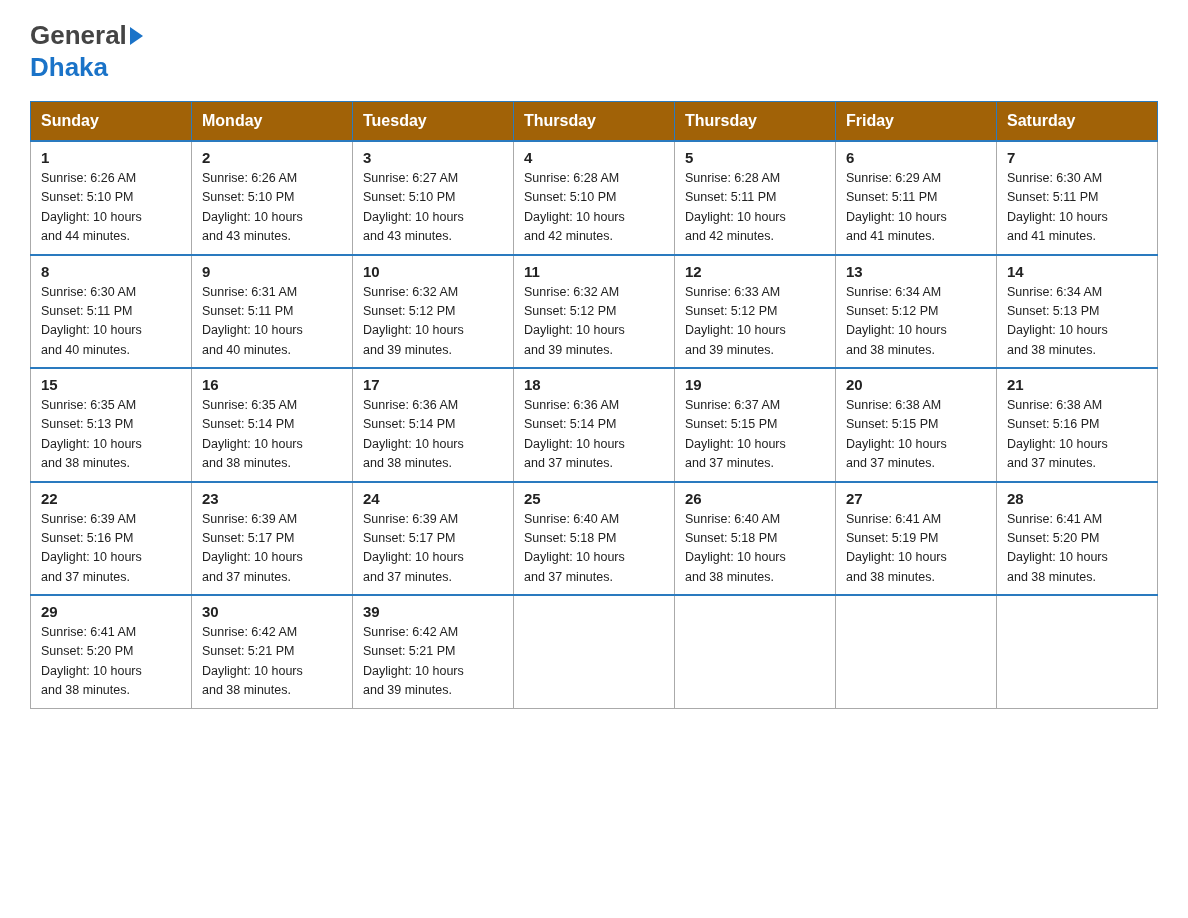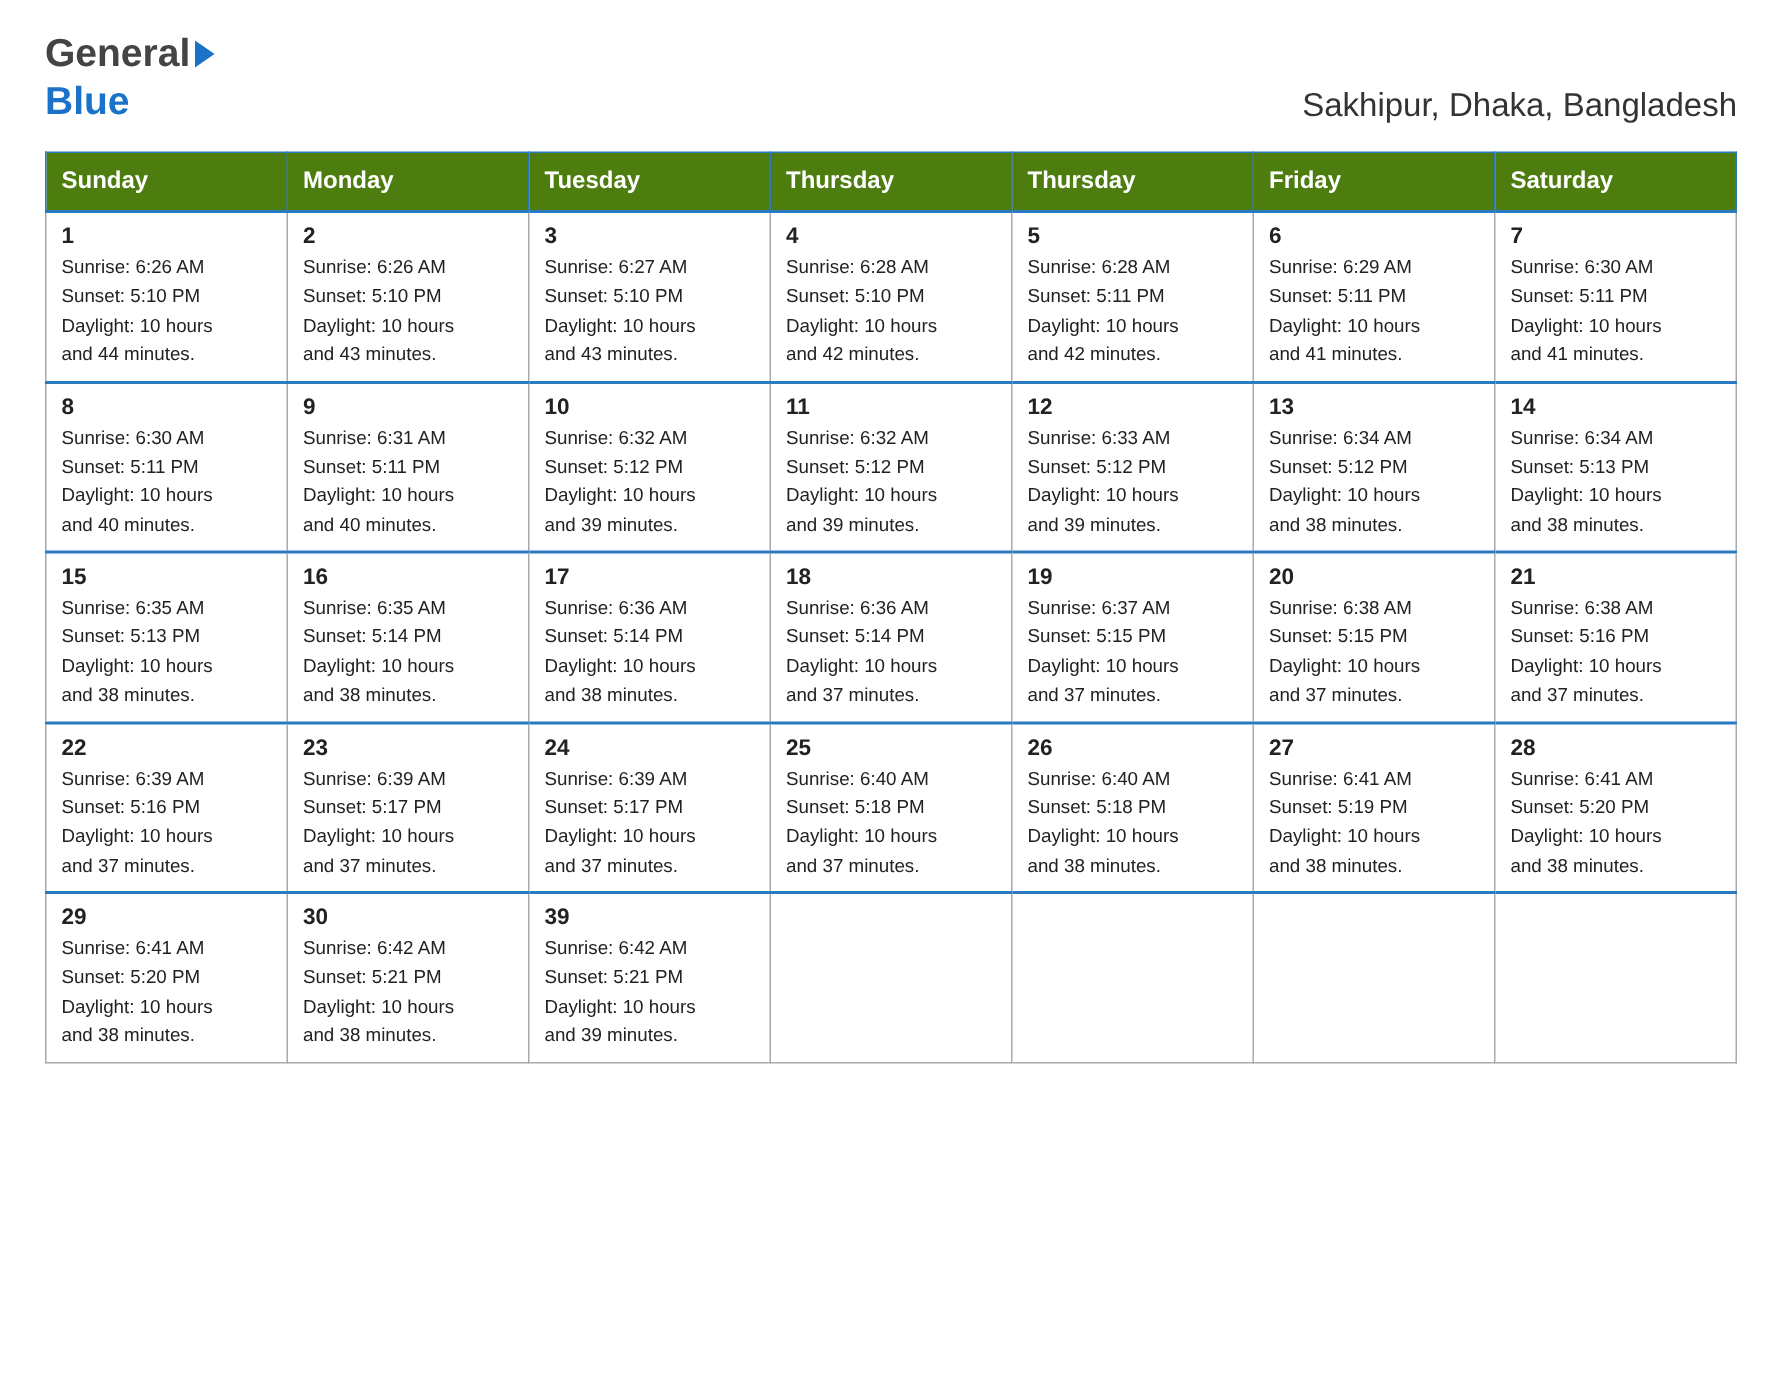--- a/index.html
+++ b/index.html
@@ -35,21 +35,21 @@
       color: #333;
       font-weight: normal;
       margin-top: 4px;
     }
     table {
       width: 100%;
       border-collapse: collapse;
       table-layout: fixed;
     }
     thead tr th {
-      background-color: #4d7c0f;
+      background-color: #a16207;
       color: #fff;
       padding: 10px 10px;
       text-align: left;
       font-size: 16px;
       font-weight: bold;
       border: 1px solid #2a7abf;
     }
     tbody tr td {
       border: 1px solid #aaa;
       border-top: 2px solid #2a7abf;
@@ -102,24 +102,23 @@
   </style>
 </head>
 <body>
 
 <div class="header">
   <div class="logo">
     <div class="logo-row">
       <span class="general-text">General</span>
       <span class="blue-triangle"></span>
     </div>
-    <div class="blue-word">Blue</div>
+    <div class="blue-word">Dhaka</div>
   </div>
   <div class="title-block">
-    <div class="location-title">Sakhipur, Dhaka, Bangladesh</div>
   </div>
 </div>
 
 <table>
   <thead>
     <tr>
     <th>Sunday</th>
         <th>Monday</th>
         <th>Tuesday</th>
         <th>Thursday</th>

